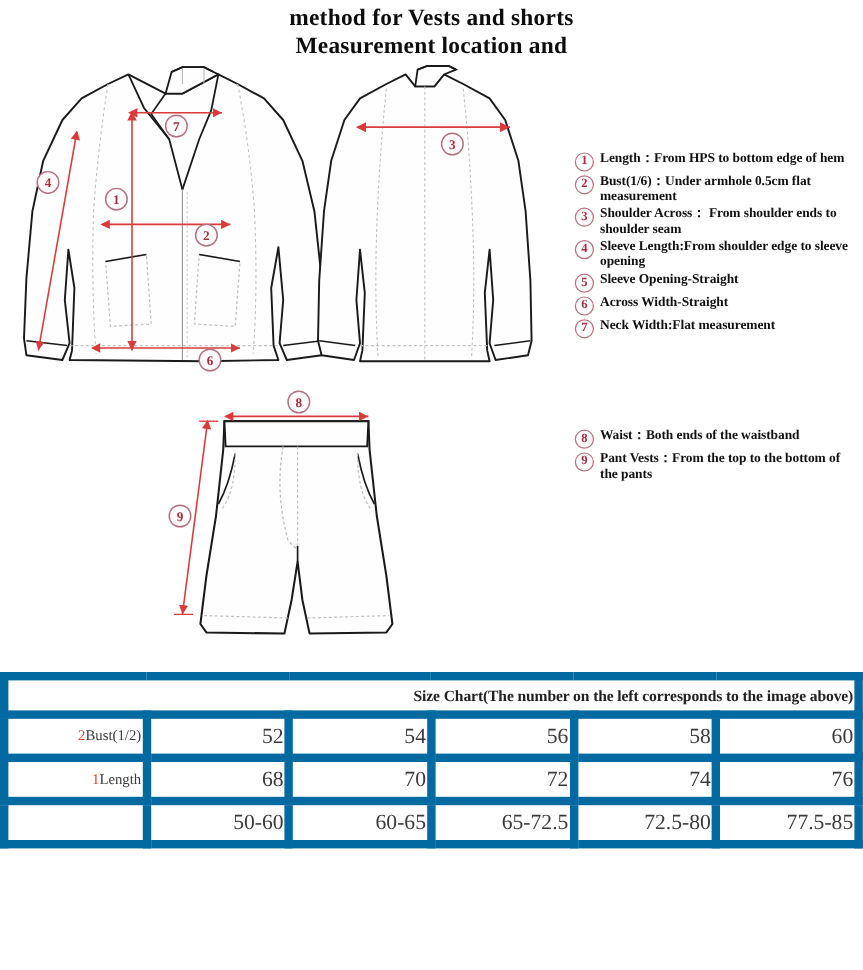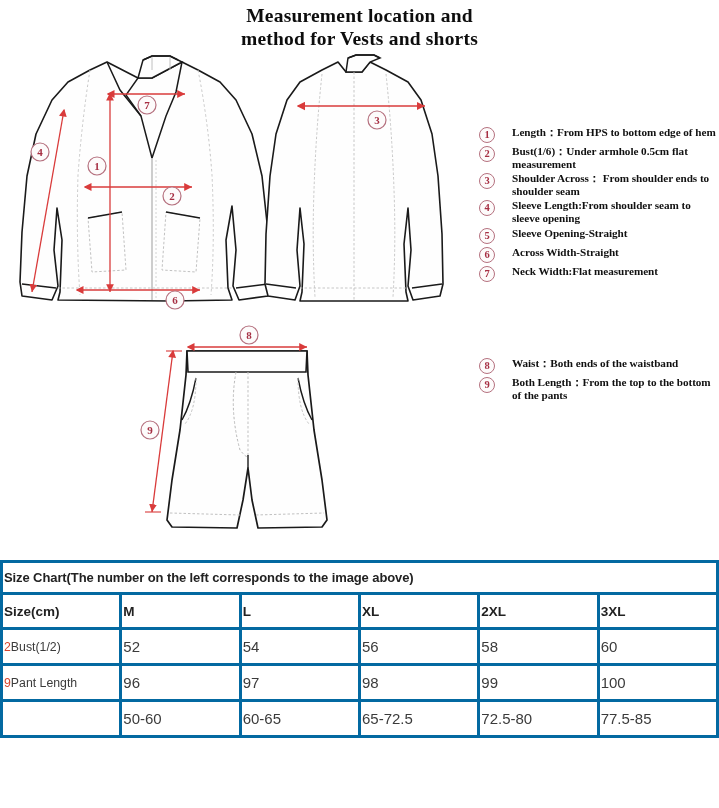--- a/index.html
+++ b/index.html
@@ -64,71 +64,70 @@
     margin-top: 1px;
   }
   .legend-text {
     font-family: "Liberation Serif", serif;
     font-weight: bold;
     font-size: 11.2px;
     line-height: 12.6px;
     color: #111111;
     letter-spacing: -0.05px;
     padding-top: 0px;
-    margin-left: 12px;
   }
 
   
   #size-table {
     position: absolute;
     left: 0; top: 560px;
     width: 719px;
     border-collapse: collapse;
     table-layout: fixed;
   }
   #size-table td, #size-table th {
-    border: 3px solid #0369a1;
-    text-align: left;
+    border: 7px solid #0369a1;
+    text-align: right;
     vertical-align: middle;
     color: #3b3b3b;
-    font-family: Liberation Sans, sans-serif;
+    font-family: Liberation Serif, serif;
   }
   #size-table .tbl-caption {
     height: 32px;
     font-size: 13px;
     font-weight: bold;
     color: #222222;
     letter-spacing: -0.1px;
   }
   #size-table .hdr-cell {
     height: 35px;
     font-size: 13.5px;
     font-weight: bold;
     color: #222222;
   }
   #size-table .body-cell {
     height: 36px;
-    font-size: 15px;
+    font-size: 18px;
     font-weight: normal;
   }
   #size-table .label-cell {
     font-size: 12.3px;
   }
   .row-num {
     color: #d6452e;
     font-size: 12.3px;
   }
   .col-label { width: 118px; }
 </style>
 </head>
 <body>
 
 <div id="title-block">
+  <span id="title-line2">method for   Vests   and shorts</span>
   <span id="title-line1">Measurement location and</span>
-  <span id="title-line2">method for   Vests   and shorts</span>
 </div>
 
 <div id="illustration">
 <svg width="719" height="558" viewBox="0 0 719 558" xmlns="http://www.w3.org/2000/svg">
   <defs>
     <marker id="ah" markerWidth="7" markerHeight="7" refX="6" refY="3" orient="auto">
       <path d="M0,0 L6,3 L0,6 z" fill="#d93b3b"></path>
     </marker>
     <marker id="ahs" markerWidth="7" markerHeight="7" refX="1" refY="3" orient="auto">
       <path d="M6,0 L0,3 L6,6 z" fill="#d93b3b"></path>
@@ -270,21 +269,21 @@
   <div class="legend-row">
     <span class="legend-badge">2</span>
     <span class="legend-text">Bust(1/6)：Under armhole 0.5cm flat measurement</span>
   </div>
   <div class="legend-row">
     <span class="legend-badge">3</span>
     <span class="legend-text">Shoulder Across： From shoulder ends to shoulder seam</span>
   </div>
   <div class="legend-row">
     <span class="legend-badge">4</span>
-    <span class="legend-text">Sleeve Length:From shoulder seam to sleeve opening</span>
+    <span class="legend-text">Sleeve Length:From shoulder edge to sleeve opening</span>
   </div>
   <div class="legend-row">
     <span class="legend-badge">5</span>
     <span class="legend-text">Sleeve Opening-Straight</span>
   </div>
   <div class="legend-row">
     <span class="legend-badge">6</span>
     <span class="legend-text">Across Width-Straight</span>
   </div>
   <div class="legend-row">
@@ -293,57 +292,49 @@
   </div>
 </div>
 
 <div class="legend-group" id="legend-bottom">
   <div class="legend-row">
     <span class="legend-badge">8</span>
     <span class="legend-text">Waist：Both ends of the waistband</span>
   </div>
   <div class="legend-row">
     <span class="legend-badge">9</span>
-    <span class="legend-text">Both Length：From the top to the bottom of the pants</span>
+    <span class="legend-text">Pant Vests：From the top to the bottom of the pants</span>
   </div>
 </div>
 
 <table id="size-table">
   <tbody>
     <tr>
       <td class="tbl-caption" colspan="6">Size Chart(The number on the left corresponds to the image above)</td>
-    </tr>
-    <tr>
-      <td class="hdr-cell col-label">Size(cm)</td>
-      <td class="hdr-cell">M</td>
-      <td class="hdr-cell">L</td>
-      <td class="hdr-cell">XL</td>
-      <td class="hdr-cell">2XL</td>
-      <td class="hdr-cell">3XL</td>
     </tr>
 
     <tr>
       <td class="body-cell label-cell"><span class="row-num">2</span><span>Bust(1/2)</span></td>
       <td class="body-cell">52</td>
       <td class="body-cell">54</td>
       <td class="body-cell">56</td>
       <td class="body-cell">58</td>
       <td class="body-cell">60</td>
     </tr>
 
-
-
     <tr>
-      <td class="body-cell label-cell"><span class="row-num">9</span><span>Pant Length</span></td>
-      <td class="body-cell">96</td>
-      <td class="body-cell">97</td>
-      <td class="body-cell">98</td>
-      <td class="body-cell">99</td>
-      <td class="body-cell">100</td>
+      <td class="body-cell label-cell"><span class="row-num">1</span><span>Length</span></td>
+      <td class="body-cell">68</td>
+      <td class="body-cell">70</td>
+      <td class="body-cell">72</td>
+      <td class="body-cell">74</td>
+      <td class="body-cell">76</td>
     </tr>
+
+
 
 
     <tr>
       <td class="body-cell label-cell"><span class="row-num"></span></td>
       <td class="body-cell">50-60</td>
       <td class="body-cell">60-65</td>
       <td class="body-cell">65-72.5</td>
       <td class="body-cell">72.5-80</td>
       <td class="body-cell">77.5-85</td>
     </tr>

